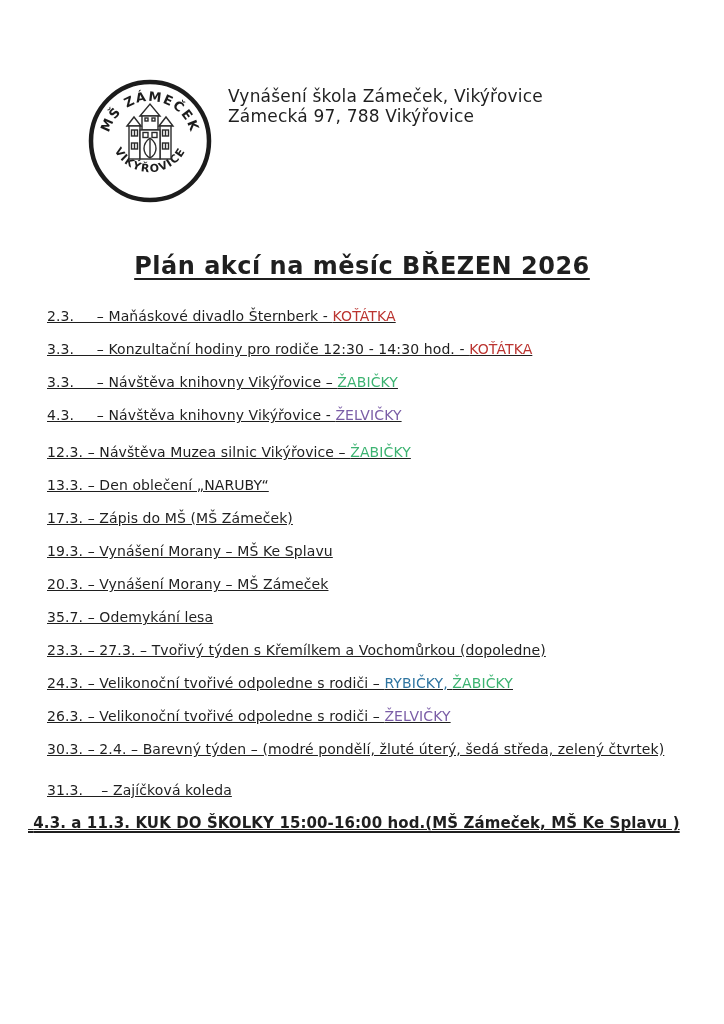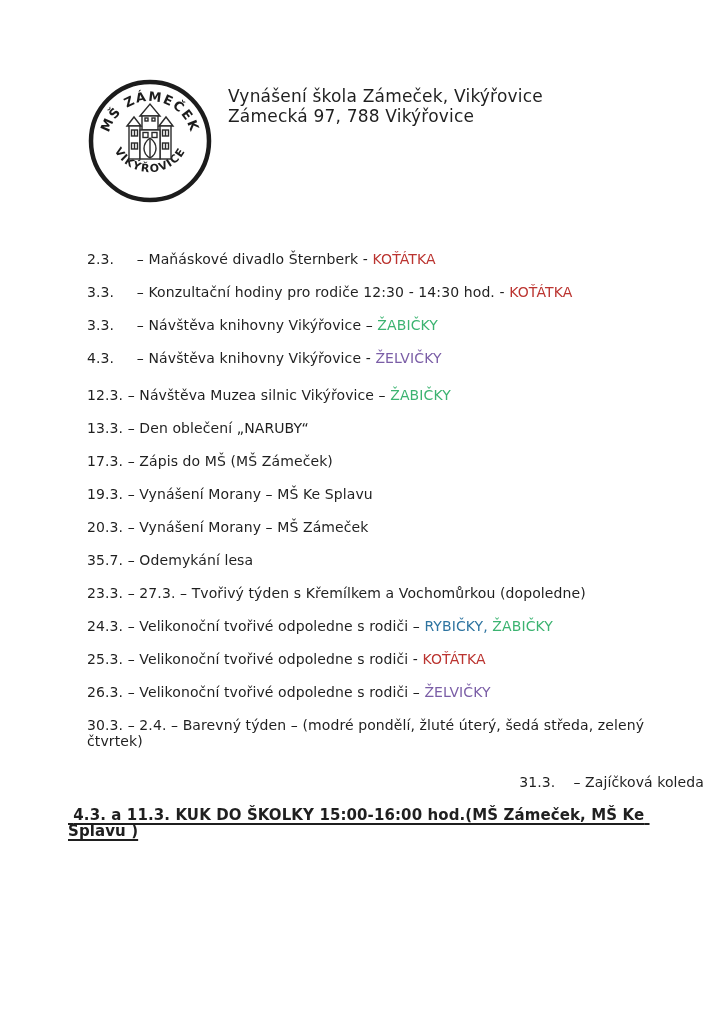--- a/index.html
+++ b/index.html
@@ -31,33 +31,34 @@
     font-size: 24px;
     font-weight: bold;
     letter-spacing: 0.5px;
     text-decoration: underline;
     text-underline-offset: 4px;
     text-decoration-thickness: 2px;
   }
 
   
   .events {
-    margin-top: 45px;
-    padding-left: 87px;
+    margin-top: 28px;
+    padding-left: 47px;
     padding-right: 20px;
+    text-decoration: underline;
   }
   .event-line {
     font-size: 14px;
     line-height: 16px;
     margin-bottom: 17px;
     white-space: pre-wrap;
     letter-spacing: 0.1px;
   }
   .event-line.gap-sm { margin-top: 21px; }
-  .event-line.gap-md { margin-top: 25px; text-align: right; }
+  .event-line.gap-md { margin-top: 25px; }
   .event-line.footer {
     font-weight: bold;
     text-decoration: underline;
     text-underline-offset: 3px;
     text-decoration-thickness: 1.5px;
     margin-left: -19px;
     font-size: 15px;
   }
   .seg-red    { color: var(--c-red); }
   .seg-green  { color: var(--c-green); }
@@ -116,34 +117,34 @@
           <line x1="64" y1="61" x2="64" y2="81"></line>
         </g>
       </svg>
     </div>
     <div class="header-text">
       <div class="header-line1">Vynášení škola Zámeček, Vikýřovice</div>
       <div class="header-line2">Zámecká 97, 788 Vikýřovice</div>
     </div>
   </div>
 
+  <div class="title">Plán akcí na měsíc BŘEZEN 2026</div>
 
   <div class="events" id="events">
       <div class="event-line"><span>2.3.     – Maňáskové divadlo Šternberk - </span><span class="seg-red">KOŤÁTKA</span></div>
       <div class="event-line"><span>3.3.     – Konzultační hodiny pro rodiče 12:30 - 14:30 hod. - </span><span class="seg-red">KOŤÁTKA</span></div>
       <div class="event-line"><span>3.3.     – Návštěva knihovny Vikýřovice – </span><span class="seg-green">ŽABIČKY</span></div>
       <div class="event-line"><span>4.3.     – Návštěva knihovny Vikýřovice - </span><span class="seg-purple">ŽELVIČKY</span></div>
       <div class="event-line gap-sm"><span>12.3. – Návštěva Muzea silnic Vikýřovice – </span><span class="seg-green">ŽABIČKY</span></div>
       <div class="event-line"><span>13.3. – Den oblečení „NARUBY“</span></div>
       <div class="event-line"><span>17.3. – Zápis do MŠ (MŠ Zámeček)</span></div>
       <div class="event-line"><span>19.3. – Vynášení Morany – MŠ Ke Splavu</span></div>
       <div class="event-line"><span>20.3. – Vynášení Morany – MŠ Zámeček</span></div>
       <div class="event-line"><span>35.7. – Odemykání lesa</span></div>
       <div class="event-line"><span>23.3. – 27.3. – Tvořivý týden s Křemílkem a Vochomůrkou (dopoledne)</span></div>
       <div class="event-line"><span>24.3. – Velikonoční tvořivé odpoledne s rodiči – </span><span class="seg-blue">RYBIČKY, </span><span class="seg-green">ŽABIČKY</span></div>
-      <div class="event-line"><span>25.3. – Velikonoční tvořivé odpoledne s rodiči - </span><span class="seg-red">KOŤÁTKA</span></div>
       <div class="event-line"><span>26.3. – Velikonoční tvořivé odpoledne s rodiči – </span><span class="seg-purple">ŽELVIČKY</span></div>
       <div class="event-line"><span>30.3. – 2.4. – Barevný týden – (modré pondělí, žluté úterý, šedá středa, zelený čtvrtek)</span></div>
       <div class="event-line gap-md"><span>31.3.    – Zajíčková koleda</span></div>
       <div class="event-line footer"><span> 4.3. a 11.3. KUK DO ŠKOLKY 15:00-16:00 hod.(MŠ Zámeček, MŠ Ke Splavu )</span></div>
     </div>
 
 </div>
 
 </body></html>

